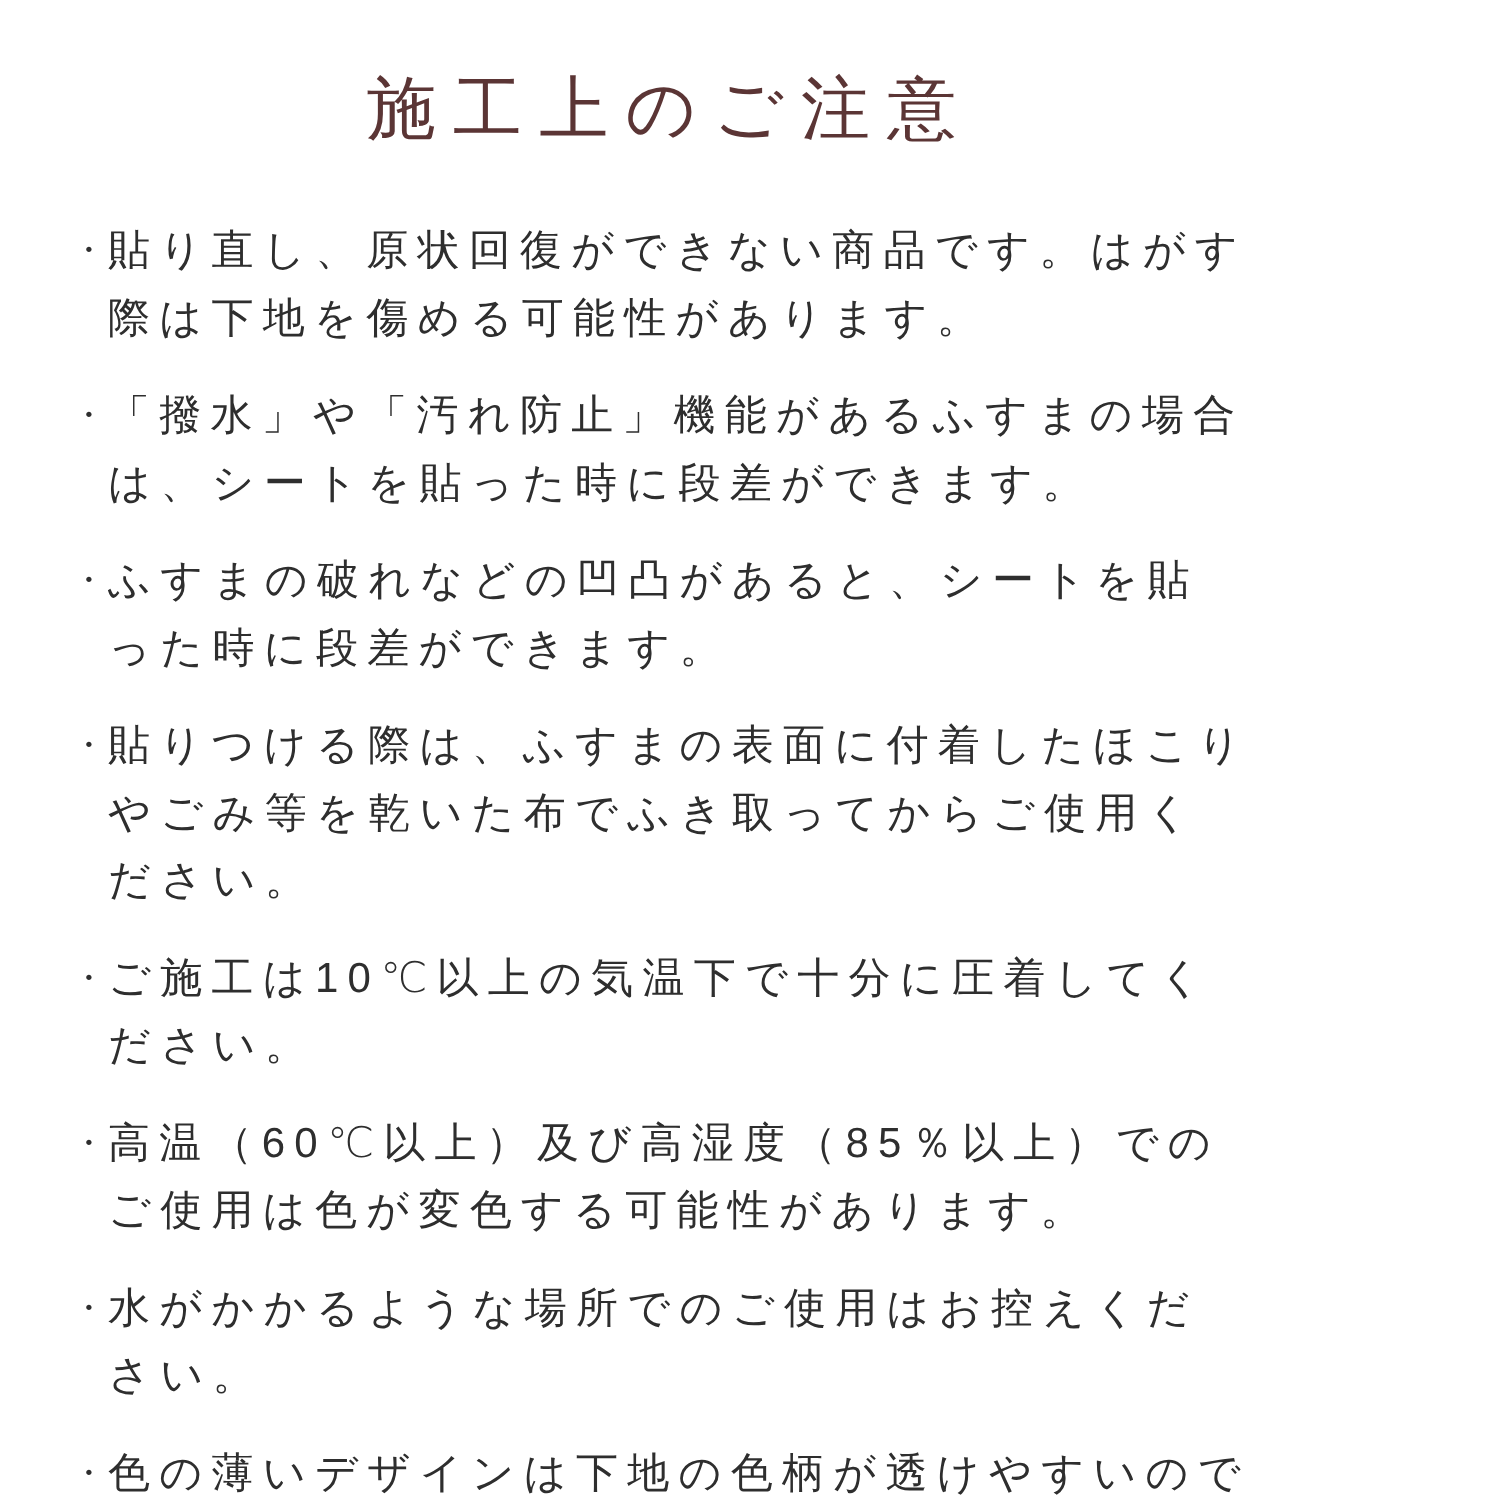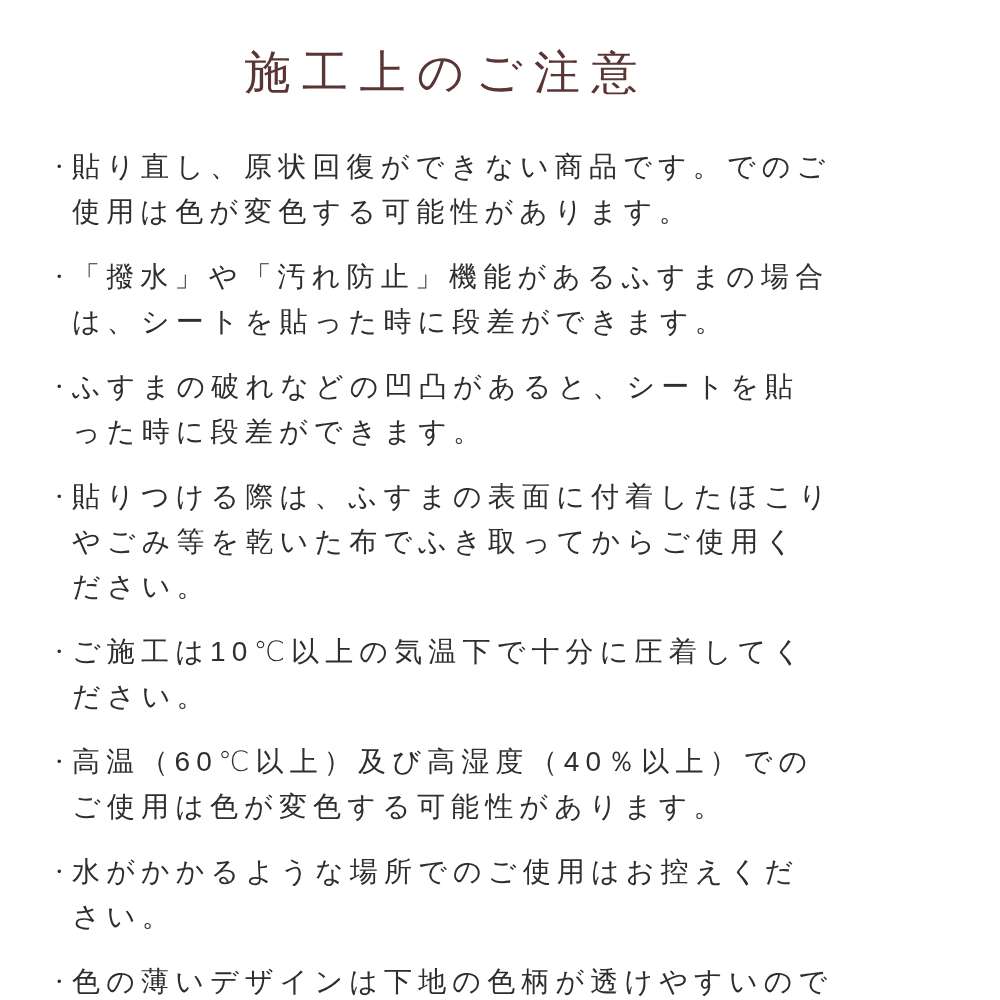--- a/index.html
+++ b/index.html
@@ -64,21 +64,21 @@
 <body>
 
 <div class="page">
 
   <h1 class="page-title">施工上のご注意</h1>
 
   <ul class="notice-list">
 
     <li class="notice-item">
       <span class="bullet-marker">・</span>
-      <span class="notice-text">貼り直し、原状回復ができない商品です。でのご使用は色が変色する可能性があります。</span>
+      <span class="notice-text">貼り直し、原状回復ができない商品です。はがす際は下地を傷める可能性があります。</span>
     </li>
 
     <li class="notice-item">
       <span class="bullet-marker">・</span>
       <span class="notice-text">「撥水」や「汚れ防止」機能があるふすまの場合は、シートを貼った時に段差ができます。</span>
     </li>
 
     <li class="notice-item">
       <span class="bullet-marker">・</span>
       <span class="notice-text">ふすまの破れなどの凹凸があると、シートを貼った時に段差ができます。</span>
@@ -89,21 +89,21 @@
       <span class="notice-text">貼りつける際は、ふすまの表面に付着したほこりやごみ等を乾いた布でふき取ってからご使用ください。</span>
     </li>
 
     <li class="notice-item">
       <span class="bullet-marker">・</span>
       <span class="notice-text">ご施工は10℃以上の気温下で十分に圧着してください。</span>
     </li>
 
     <li class="notice-item">
       <span class="bullet-marker">・</span>
-      <span class="notice-text">高温（60℃以上）及び高湿度（40％以上）でのご使用は色が変色する可能性があります。</span>
+      <span class="notice-text">高温（60℃以上）及び高湿度（85％以上）でのご使用は色が変色する可能性があります。</span>
     </li>
 
     <li class="notice-item">
       <span class="bullet-marker">・</span>
       <span class="notice-text">水がかかるような場所でのご使用はお控えください。</span>
     </li>
 
     <li class="notice-item">
       <span class="bullet-marker">・</span>
       <span class="notice-text">色の薄いデザインは下地の色柄が透けやすいのでご注意ください。気になる方はホワイトリメイクシートの上から施工をしていただくと下地が透けにくくなります。</span>

